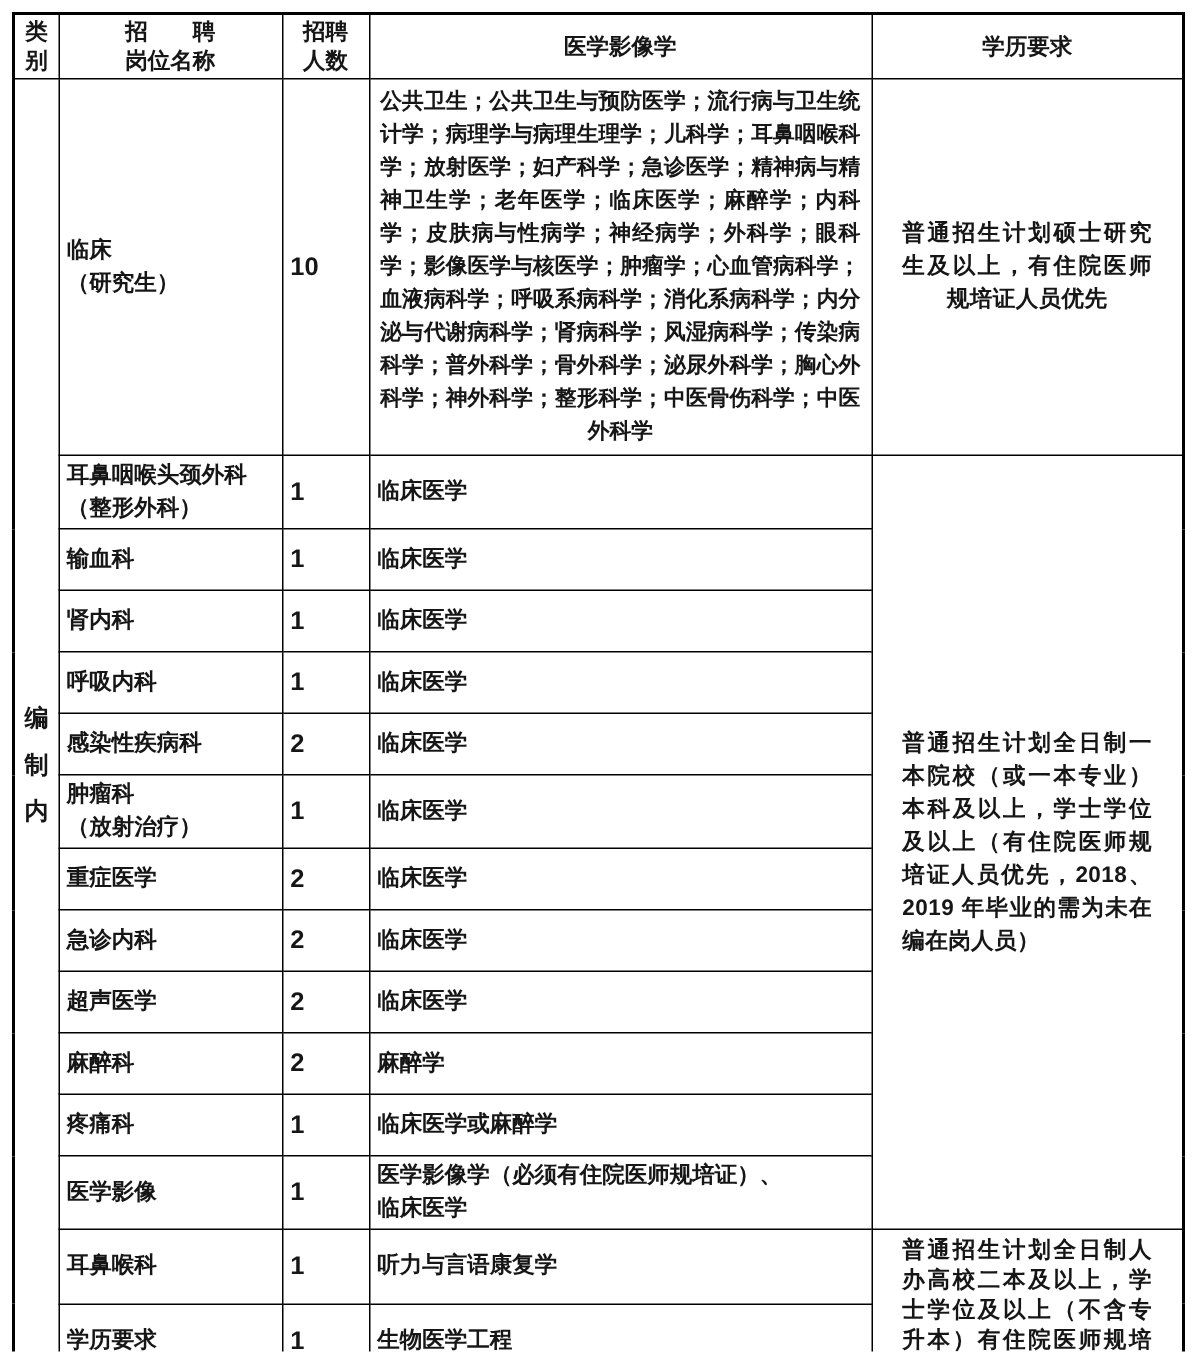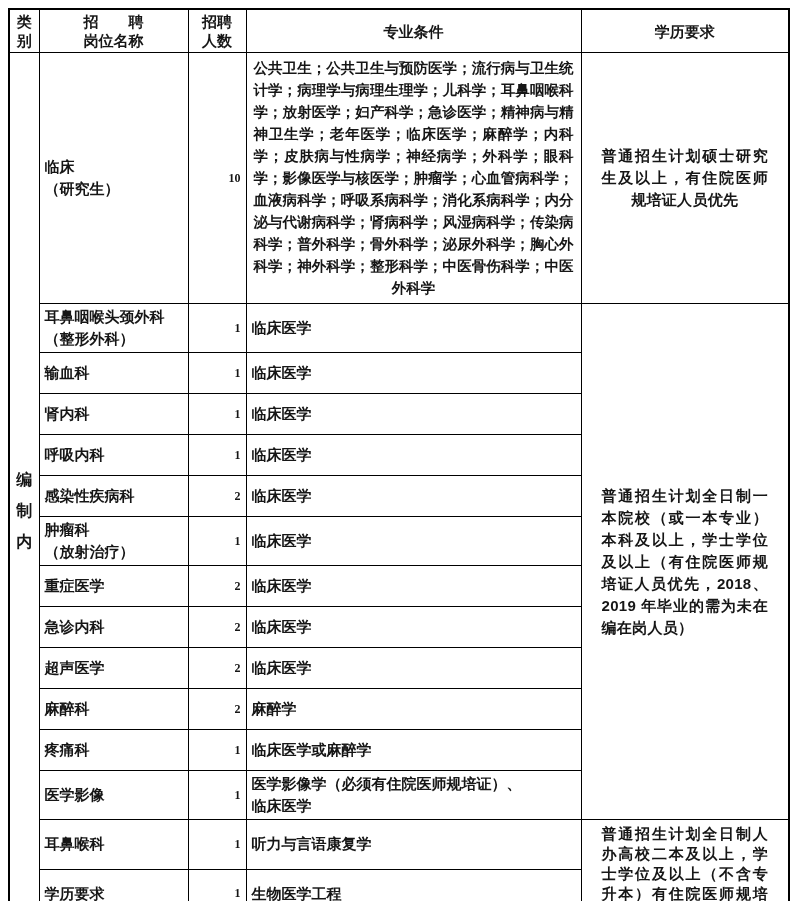--- a/index.html
+++ b/index.html
@@ -40,23 +40,23 @@
   .category-cell {
     text-align: center;
     line-height: 31px;
     font-size: 16px;
   }
   .position-cell {
     text-align: left;
     line-height: 22px;
   }
   .count-cell {
-    text-align: right;
-    font-family: Liberation Serif, serif;
-    font-size: 12px;
+    text-align: left;
+    font-family: Liberation Sans, sans-serif;
+    font-size: 17px;
   }
   .major-cell {
     text-align: left;
     line-height: 22px;
   }
   .major-large {
     text-align: justify;
     text-align-last: center;
     font-size: 14.5px;
     line-height: 22px;
@@ -97,21 +97,21 @@
       <col style="width:208px">
     </colgroup>
     <thead>
       <tr>
         <th class="preline">类
 别</th>
         <th class="preline">招　　聘
 岗位名称</th>
         <th class="preline">招聘
 人数</th>
-        <th class="preline">专业条件</th>
+        <th class="preline">医学影像学</th>
         <th class="preline">学历要求</th>
       </tr>
     </thead>
     <tbody>
         <tr class="row-xl">
           <td class="category-cell preline" rowspan="16">编
 制
 内</td>
           <td class="position-cell preline">临床
 （研究生）</td>

